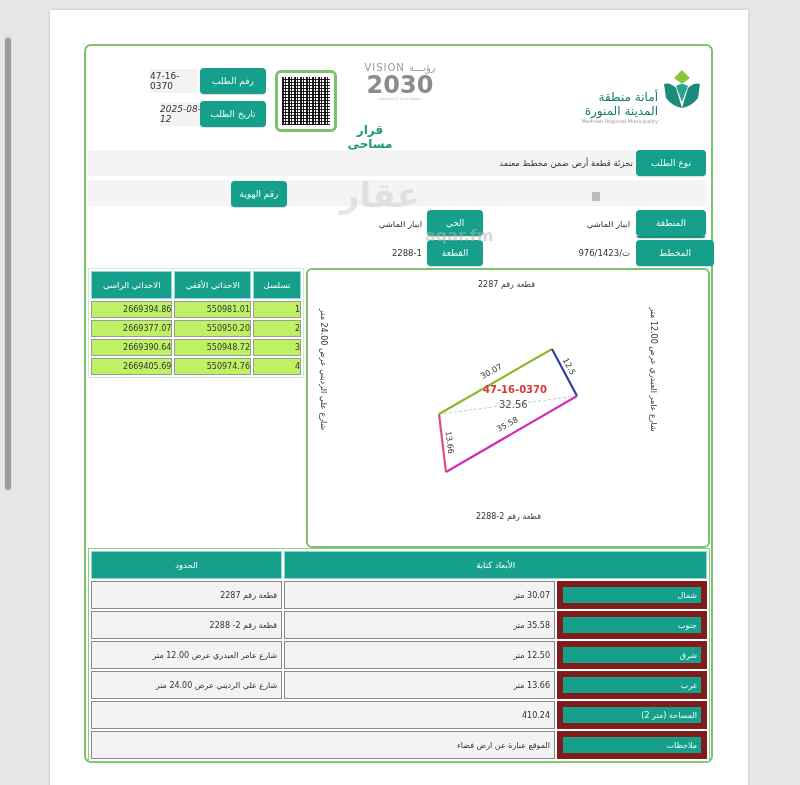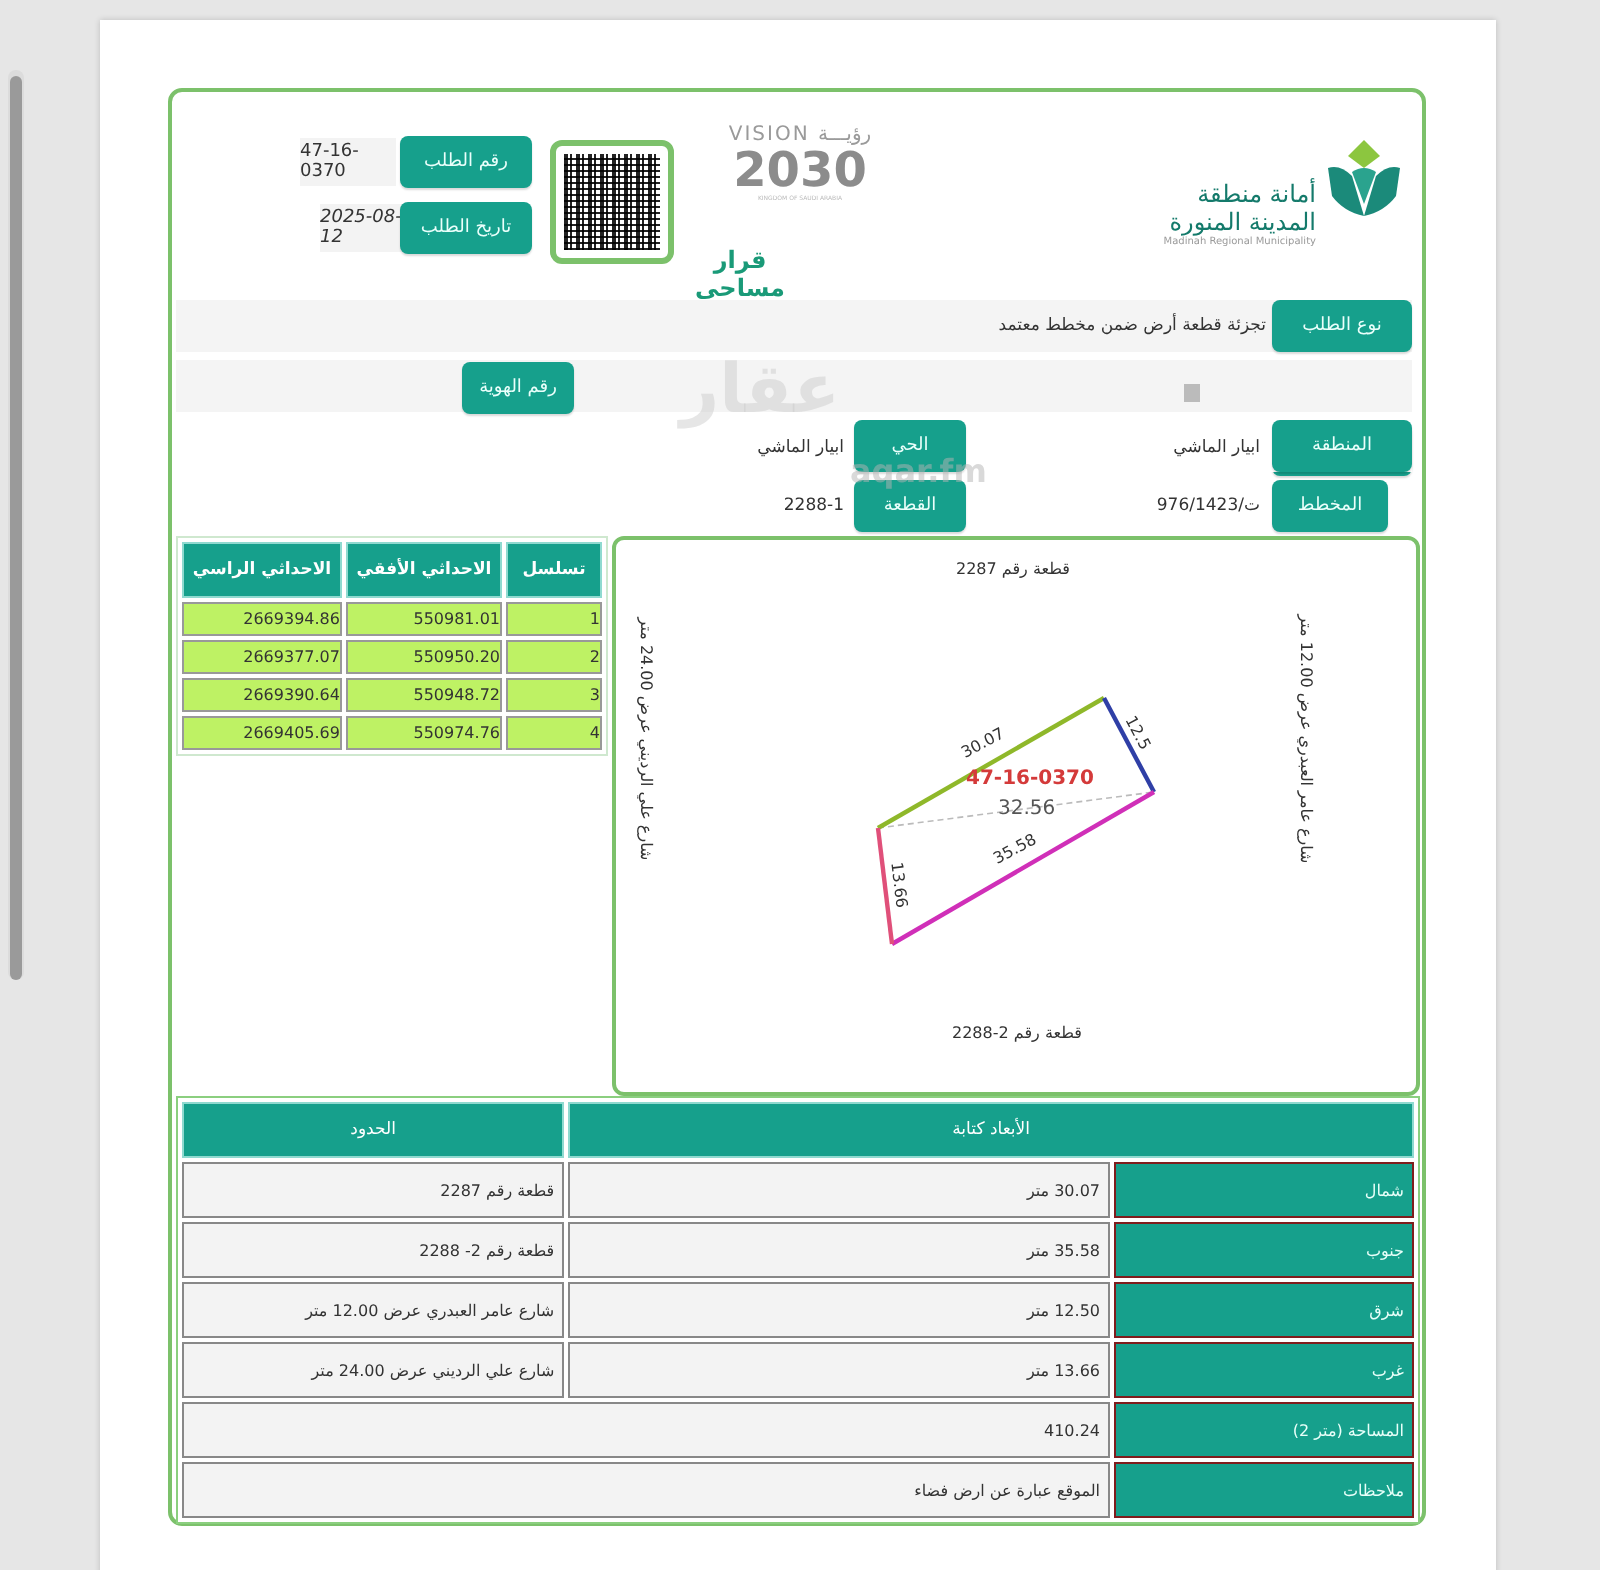--- a/index.html
+++ b/index.html
@@ -66,21 +66,21 @@
 
   .info-row { position: absolute; background: #f4f4f4; }
   .info-text { position: absolute; font-size: 8.5px; color: #333; direction: rtl; white-space: nowrap; }
 
   table { border-collapse: separate; border-spacing: 2px; }
   .coords {
     position: absolute; left: 88px; top: 268px; width: 216px;
     background: #fff; border: 1px solid #cfe8cf;
   }
   .coords th {
-    background: #16a08c; color: #fff; font-weight: bold; font-size: 8.5px;
+    background: #16a08c; color: #fff; font-weight: normal; font-size: 8.5px;
     height: 28px; border: 1px solid #8fdad0; margin-left: 38px;
   }
   .coords td {
     background: #bef264; border: 1px solid #999; font-size: 8px; color: #333;
     height: 17px; text-align: right;
   }
   .map-box {
     position: absolute; left: 306px; top: 268px; width: 404px; height: 280px;
     border: 2.5px solid #7cc16b; border-radius: 6px; background: #fff; overflow: hidden;
   }
@@ -91,21 +91,21 @@
   .bounds {
     position: absolute; left: 88px; top: 548px; width: 622px;
     border: 1px solid #8bcf7f; background: #fff;
   }
   .bounds th {
     background: #16a08c; color: #fff; font-weight: normal; font-size: 8.5px;
     height: 28px; border: 1px solid #8fdad0;
   }
   .bounds td { font-size: 8px; color: #333; height: 28px; direction: rtl; text-align: right; padding-right: 4px; }
   .bounds td.val { background: #f3f3f3; border: 1px solid #888; }
-  .bounds td.lbl { background: #16a08c; color: #e8fff9; border: 1px solid #7f1d1d; width: 150px; }
+  .bounds td.lbl { background: #16a08c; color: #e8fff9; border: 6px solid #7f1d1d; width: 150px; }
   .watermark {
     position: absolute; left: 340px; top: 175px; font-size: 34px; color: rgba(200,200,200,0.45);
     font-weight: bold; pointer-events: none;
   }
   .watermark2 {
     position: absolute; left: 425px; top: 226px; font-size: 16px; color: rgba(180,180,180,0.5);
     font-weight: bold; pointer-events: none;
   }
 </style>
 </head>
@@ -154,21 +154,21 @@
 <div class="abs" style="left:592px;top:192px;width:8px;height:9px;background:#bbb;"></div>
 <div class="teal-btn" style="left:231px;top:181px;width:56px;height:26px;">رقم الهوية</div>
 
 <div class="info-row" style="left:300px;top:210px;width:406px;height:26px;background:#fff;"></div>
 <div class="teal-btn" style="left:636px;top:210px;width:70px;height:26px;">المنطقة</div>
 <div class="info-text" style="right:170px;top:219px;">ابيار الماشي</div>
 <div class="teal-btn" style="left:427px;top:210px;width:56px;height:26px;">الحي</div>
 <div class="info-text" style="right:378px;top:219px;">ابيار الماشي</div>
 
 <div class="info-row" style="left:300px;top:240px;width:406px;height:26px;background:#fff;"></div>
-<div class="teal-btn" style="left:636px;top:240px;width:58px;height:26px;">المخطط</div>
+<div class="teal-btn" style="left:636px;top:240px;width:78px;height:26px;">المخطط</div>
 <div class="info-text" style="right:170px;top:248px;direction:ltr;">976/ت/1423</div>
 <div class="teal-btn" style="left:427px;top:240px;width:56px;height:26px;">القطعة</div>
 <div class="info-text" style="right:378px;top:248px;direction:ltr;">2288-1</div>
 
 <div class="watermark">عقار</div>
 <div class="watermark2">aqar.fm</div>
 
 <table class="coords" dir="rtl">
   <thead>
     <tr>

